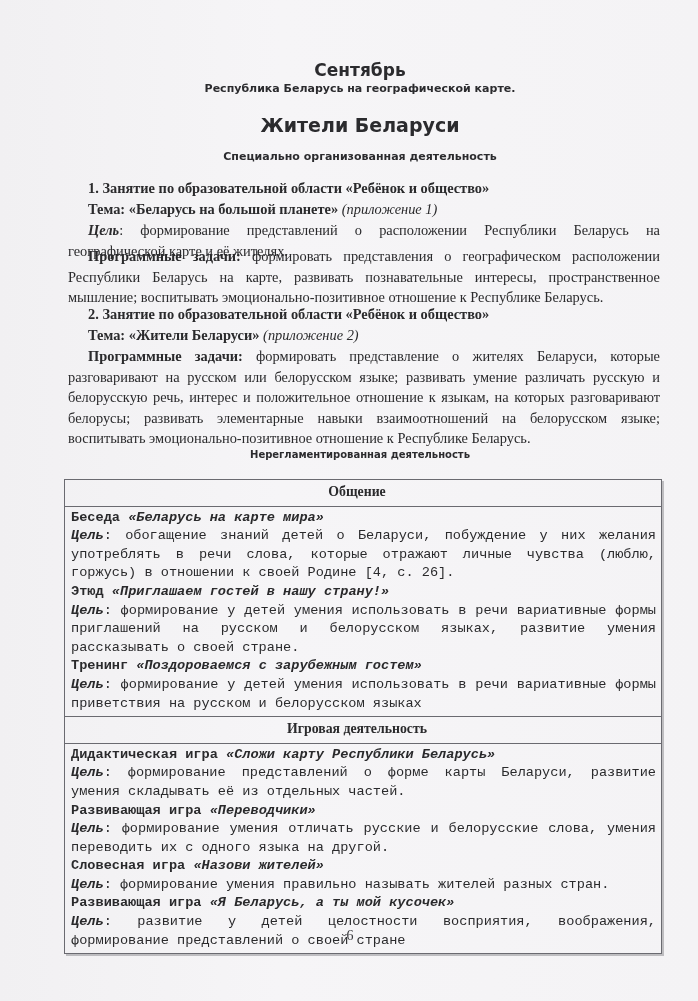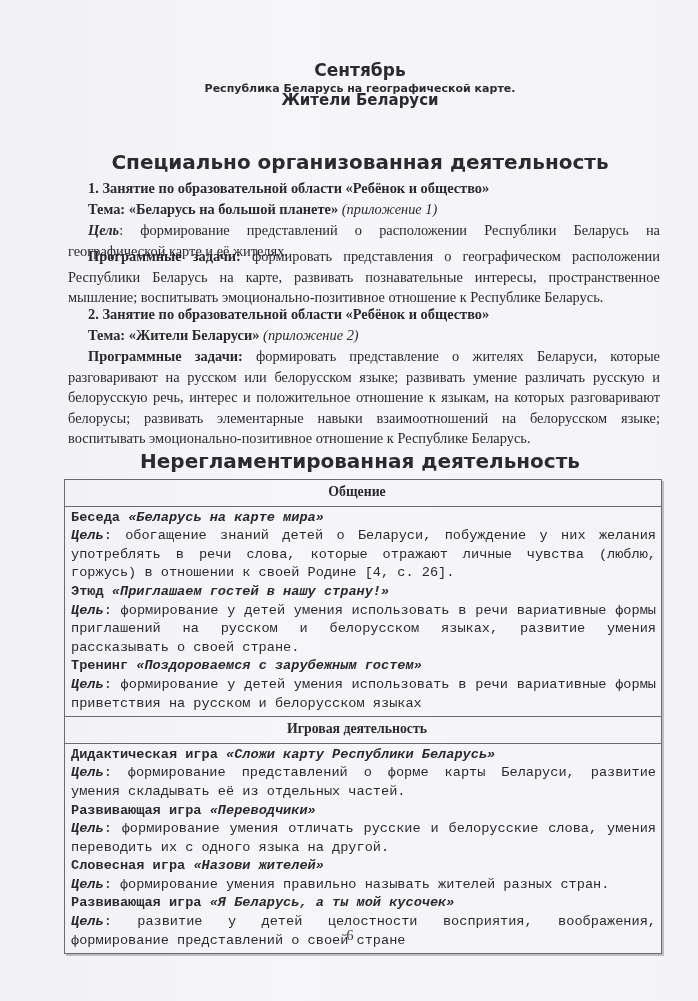--- a/index.html
+++ b/index.html
@@ -11,23 +11,23 @@
     position: relative;
   }
   .page {
     position: absolute; left: 0; top: 0; width: 698px; height: 1001px;
     background: linear-gradient(90deg, #f1f0f2 0%, #f6f5f7 40%, #f4f3f5 100%);
   }
   .heads { position: absolute; left: 60px; width: 600px; text-align: center;
     font-family: "DejaVu Sans", "Liberation Sans", sans-serif; font-weight: bold; color: #2b2b2e; }
   .h-month { top: 60px; font-size: 17px; }
   .h-title1 { top: 82px; font-size: 11px; }
-  .h-title2 { top: 91px; font-size: 15px; }
-  .h-section { top: 150px; font-size: 20px; }
-  .h-section2 { top: 449px; font-size: 20px; }
+  .h-title2 { top: 114px; font-size: 19px; }
+  .h-section { top: 150px; font-size: 11px; }
+  .h-section2 { top: 449px; font-size: 10px; }
 
   .block { position: absolute; left: 88px; width: 572px; font-size: 14.4px; line-height: 20.6px; }
   .full { position: absolute; left: 68px; width: 592px; font-size: 14.4px; line-height: 20.6px; text-align: justify; }
   .ind { text-indent: 20px; }
   b.h { font-weight: bold; }
   i { font-style: italic; }
   .lbl { font-weight: bold; font-style: italic; }
 
   .table {
     position: absolute; left: 64px; top: 479px; width: 596px;

